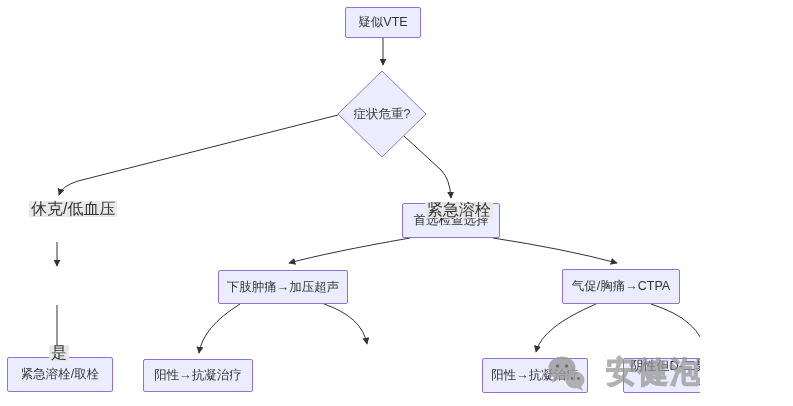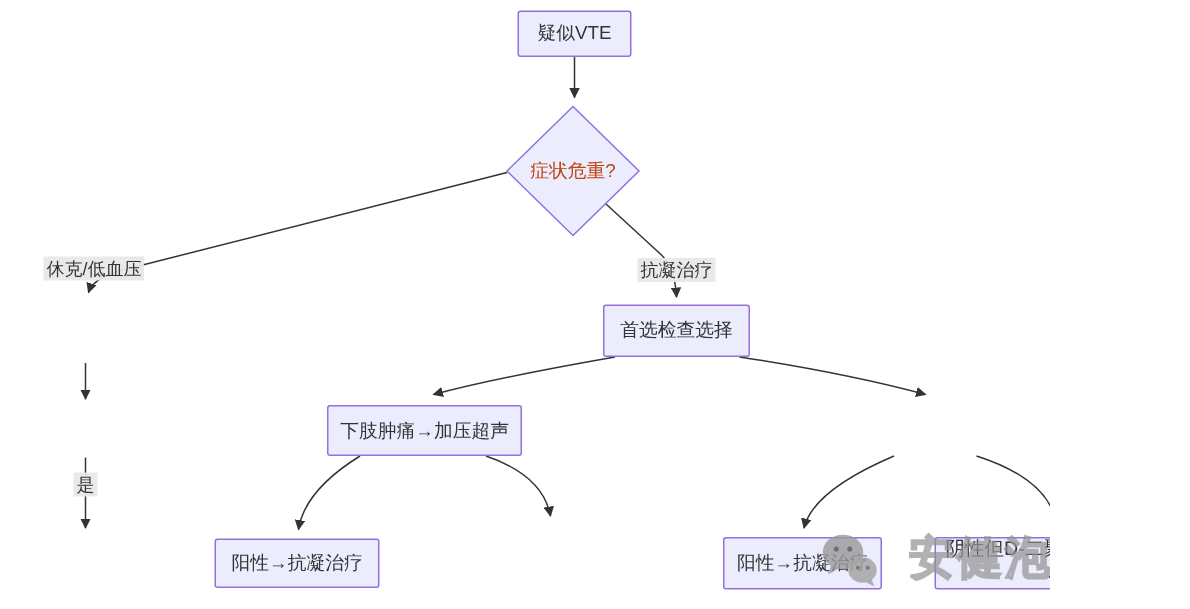--- a/index.html
+++ b/index.html
@@ -9,25 +9,25 @@
   }
   #edges{position:absolute;left:0;top:0;z-index:1;}
   .node{
     position:absolute;z-index:2;box-sizing:border-box;
     background:#ECECFF;border:1px solid #9370DB;border-radius:2px;
     display:flex;align-items:center;justify-content:center;text-align:center;
     font-size:12.5px;color:#333333;line-height:1.45;padding:2px 6px;
   }
   .diamond-label{
     position:absolute;z-index:2;display:flex;align-items:center;justify-content:center;
-    font-size:12.5px;color:#c2410c;background:transparent;
+    font-size:12.5px;color:#404040;background:transparent;
   }
   .edge-label{
     position:absolute;z-index:3;background:rgba(232,232,232,0.95);
-    font-size:12px;color:#333333;padding:0 2px;line-height:16px;white-space:nowrap;
+    font-size:16px;color:#333333;padding:0 2px;line-height:16px;white-space:nowrap;margin-top:30px;
   }
   .watermark{
     position:absolute;z-index:5;display:flex;align-items:center;pointer-events:none;
     left:546px;top:352px;
   }
   .wm-text{
     font-size:30px;font-weight:700;letter-spacing:2px;white-space:nowrap;
     color:rgba(215,215,215,0.25);
     -webkit-text-stroke:1.3px rgba(140,140,140,0.65);
   }
@@ -61,36 +61,38 @@
       <path d="M651,304 Q701,320 705,352" marker-end="url(#arrow)"></path>
     </g>
   </svg>
 
   <div class="node" style="left:345px;top:7px;width:76px;height:31px;">疑似VTE</div>
 
   <div class="diamond-label" style="left:332px;top:104px;width:100px;height:20px;">症状危重?</div>
 
 
 
+  <div class="node" style="left:7px;top:357px;width:106px;height:35px;">紧急溶栓/取栓</div>
 
   <div class="node" style="left:402px;top:203px;width:98px;height:35px;">首选检查选择</div>
 
   <div class="node" style="left:218px;top:270px;width:130px;height:34px;font-family:Liberation Serif, serif;">下肢肿痛→加压超声</div>
 
   <div class="node" style="left:143px;top:359px;width:110px;height:33px;">阳性→抗凝治疗</div>
 
 
+  <div class="node" style="left:562px;top:269px;width:118px;height:35px;">气促/胸痛→CTPA</div>
 
   <div class="node" style="left:482px;top:358px;width:106px;height:35px;">阳性→抗凝治疗</div>
 
   <div class="node" style="left:623px;top:358px;width:165px;height:35px;font-size:13px;">阴性但D-二聚体↑→复查影像</div>
 
   <div class="edge-label" style="left:29px;top:171px;">休克/低血压</div>
 
-  <div class="edge-label" style="left:425px;top:172px;">抗凝治疗</div>
+  <div class="edge-label" style="left:425px;top:172px;">紧急溶栓</div>
 
   <div class="edge-label" style="left:49px;top:315px;">是</div>
 
   <div class="watermark">
     <svg width="40" height="38" viewBox="0 0 40 38" style="margin-right:6px;">
       <ellipse cx="16" cy="14" rx="13.5" ry="11.5" fill="#9a9a9a" opacity="0.8"></ellipse>
       <path d="M8,23 L6,29 L13,25 Z" fill="#9a9a9a" opacity="0.8"></path>
       <circle cx="11.5" cy="12" r="1.7" fill="#6e6e6e"></circle>
       <circle cx="20.5" cy="12" r="1.7" fill="#6e6e6e"></circle>
       <ellipse cx="29" cy="26" rx="9.5" ry="8.5" fill="#a6a6a6" opacity="0.85"></ellipse>

